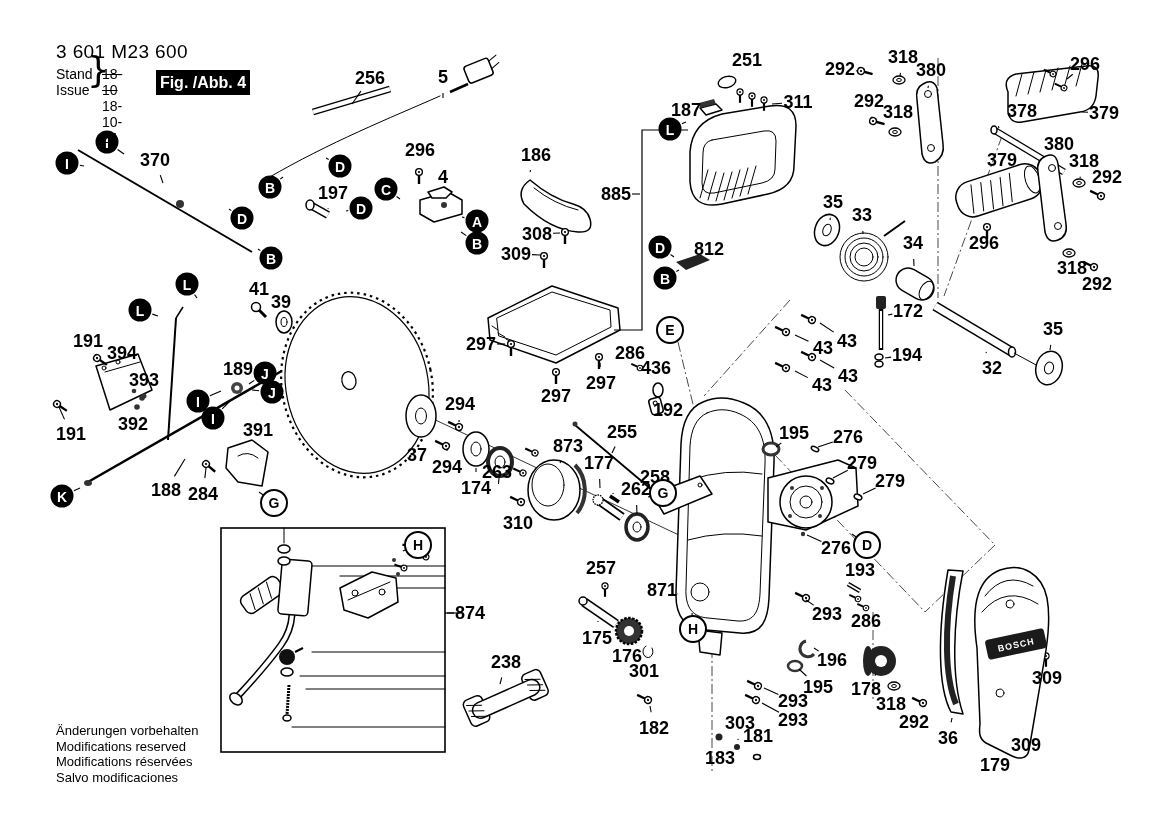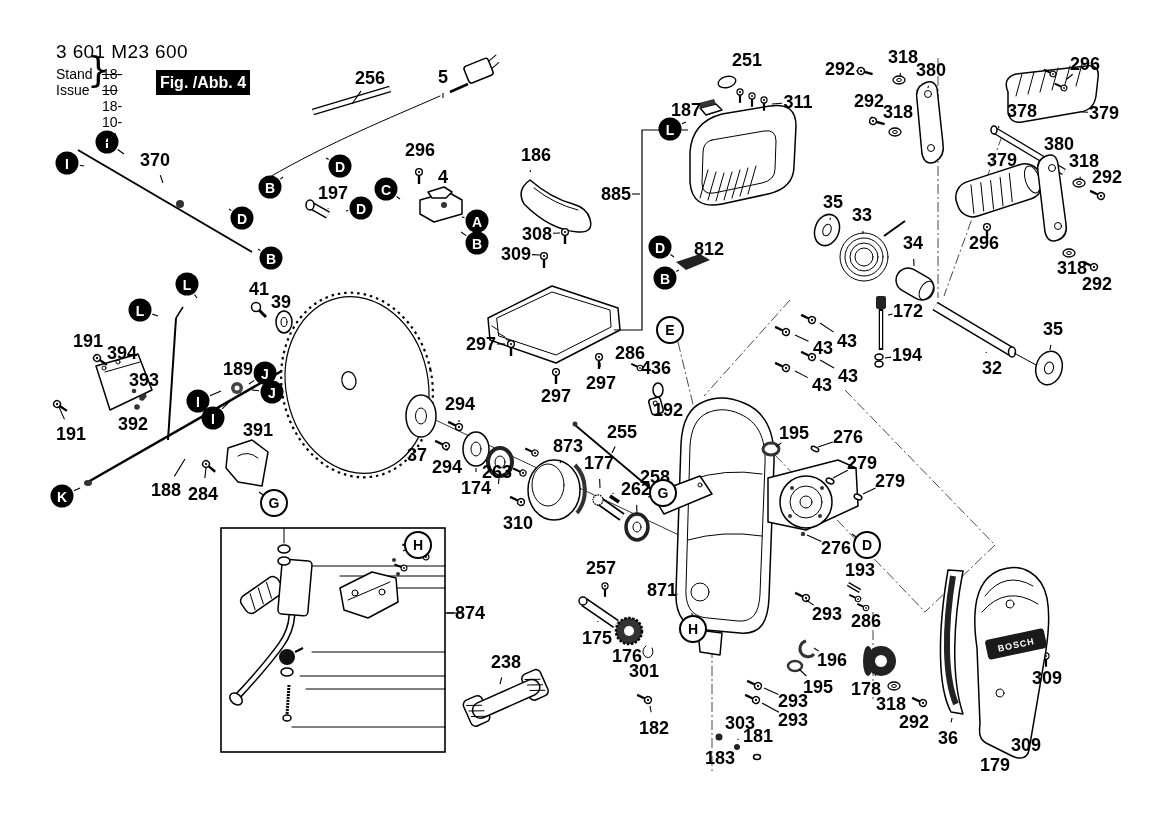--- a/index.html
+++ b/index.html
@@ -522,20 +522,26 @@
   <div>Stand</div>
   <div>Issue</div>
   <div class="brace">}</div>
   <div class="vals">
     <div class="strike">18-10</div>
     <div>18-10-24</div>
   </div>
 </div>
 <div class="figbox">Fig. /Abb. 4</div>
 
+<div class="footer">
+  <div>Änderungen vorbehalten</div>
+  <div>Modifications reserved</div>
+  <div>Modifications réservées</div>
+  <div>Salvo modificaciones</div>
+</div>
 
 <div id="label-layer">
       <div class="plabel" style="left: 370px; top: 78px;">256</div>
       <div class="plabel" style="left: 443px; top: 77px;">5</div>
       <div class="plabel" style="left: 420px; top: 150px;">296</div>
       <div class="plabel" style="left: 443px; top: 177px;">4</div>
       <div class="plabel" style="left: 333px; top: 193px;">197</div>
       <div class="plabel" style="left: 155px; top: 160px;">370</div>
       <div class="plabel" style="left: 259px; top: 289px;">41</div>
       <div class="plabel" style="left: 281px; top: 302px;">39</div>

